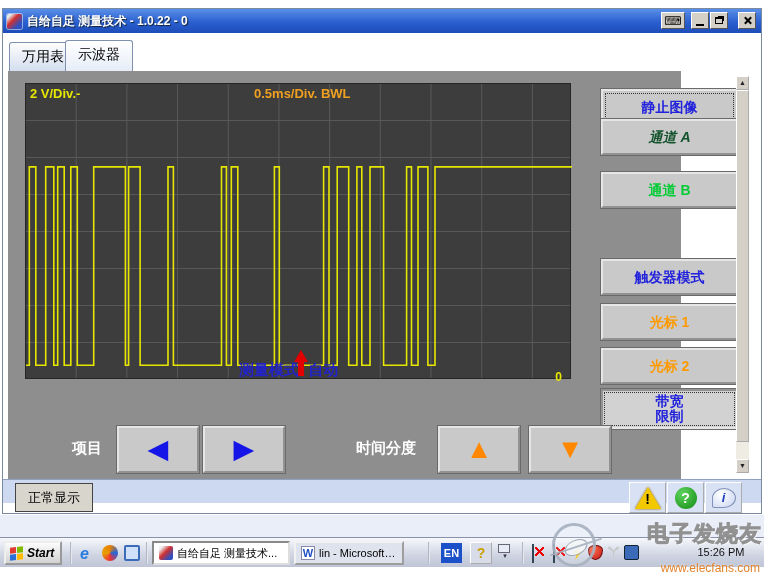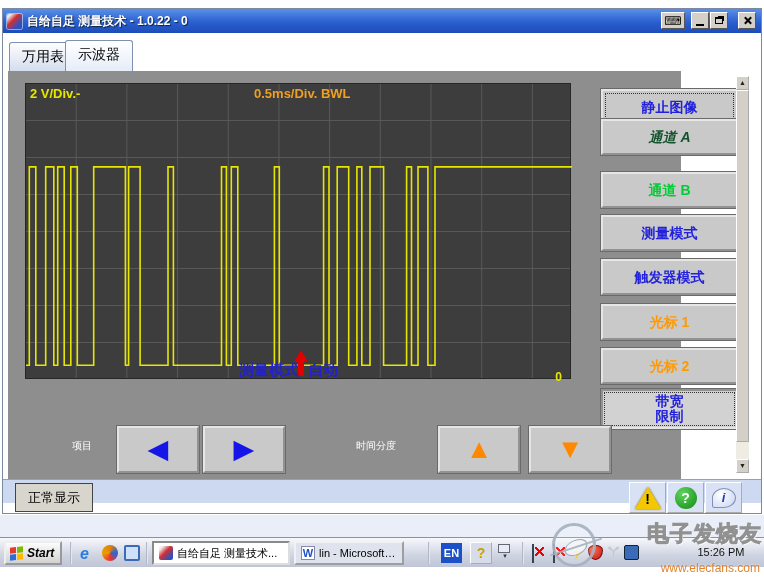--- a/index.html
+++ b/index.html
@@ -37,21 +37,21 @@
 
 .side-btn{position:absolute;left:593px;width:137px;height:36px;background:#c9c9c9;border:2px outset #e6e6e6;box-shadow:0 0 0 1px #6a6a6a;font-size:14px;font-weight:bold;display:flex;align-items:center;justify-content:center;white-space:pre-line;line-height:15px;cursor:pointer;text-align:center}
 .side-btn.focused{outline:1px dotted #333;outline-offset:-5px}
 .side-btn.pressed{border-style:inset;background:#d2d2d2;outline:1px dotted #333;outline-offset:-4px}
 
 .vscroll{position:absolute;left:728px;top:5px;width:13px;height:397px;background:#efece4}
 .sb-btn{position:absolute;left:0;width:13px;height:14px;background:#d4d0c8;border:1px outset #fff;font-size:7px;text-align:center;line-height:12px;color:#222;cursor:pointer}
 .sb-up{top:0}.sb-down{bottom:0}
 .sb-thumb{position:absolute;left:0;top:14px;width:13px;height:352px;background:#d4d0c8;border:1px outset #fff;cursor:pointer}
 
-.ctrl-label{position:absolute;color:#fff;font-size:10px;font-weight:normal}
+.ctrl-label{position:absolute;color:#fff;font-size:15px;font-weight:bold}
 .ctrl-btn{position:absolute;top:355px;width:82px;height:47px;background:#c9c9c9;border:2px outset #e6e6e6;box-shadow:0 0 0 1px #6a6a6a;display:flex;align-items:center;justify-content:center;font-size:27px;cursor:pointer;line-height:1}
 .blue-arr{color:#1515e8}.orange-arr{color:#ff8800}
 
 .statusbar{position:absolute;left:0;top:470px;right:0;height:24px;background:#ccd9f1;border-top:1px solid #90a0c0}
 .display-mode{position:absolute;left:12px;top:3px;width:78px;height:29px;background:#d8d5cd;border:1px solid #444;font-size:13px;cursor:pointer}
 .st-btn{position:absolute;top:2px;width:37px;height:31px;background:#d9e1f4;border:1px outset #fff;display:flex;align-items:center;justify-content:center;cursor:pointer}
 .st1{left:626px}.st2{left:664px}.st3{left:702px}
 .warn-wrap{position:relative;width:26px;height:22px}
 .warn-tri{position:absolute;left:0;top:0;width:0;height:0;border-left:13px solid transparent;border-right:13px solid transparent;border-bottom:22px solid #f4c800;filter:drop-shadow(0 0 1px #806000)}
 .warn-excl{position:absolute;left:0;top:4px;width:26px;text-align:center;font-size:14px;font-weight:bold;color:#000}
@@ -139,21 +139,20 @@
         <svg width="16" height="32" viewBox="0 0 16 32">
           <polygon points="8,4 15,16 11,16 11,30 5,30 5,16 1,16" fill="#e00000"></polygon>
         </svg>
       </div>
       <div class="gnd">0</div>
     </div>
 
     <button class="side-btn focused" style="top: 18px; color: rgb(34, 34, 221);">静止图像</button>
     <button class="side-btn" style="top: 48px; color: #14532d; font-style: italic;">通道 A</button>
     <button class="side-btn" style="top: 101px; color: rgb(0, 204, 51);">通道 B</button>
-    <button class="side-btn" style="top: 144px; color: rgb(34, 34, 221);">测量模式</button>
     <button class="side-btn" style="top: 188px; color: rgb(34, 34, 221);">触发器模式</button>
     <button class="side-btn" style="top: 233px; color: rgb(255, 153, 0);">光标 1</button>
     <button class="side-btn" style="top: 277px; color: rgb(255, 153, 0);">光标 2</button>
     <button class="side-btn pressed" style="top: 318px; height: 40px; color: rgb(34, 34, 221);">带宽
 限制</button>
 
     <div class="vscroll">
       <div class="sb-btn sb-up">▲</div>
       <div class="sb-thumb"></div>
       <div class="sb-btn sb-down">▼</div>

